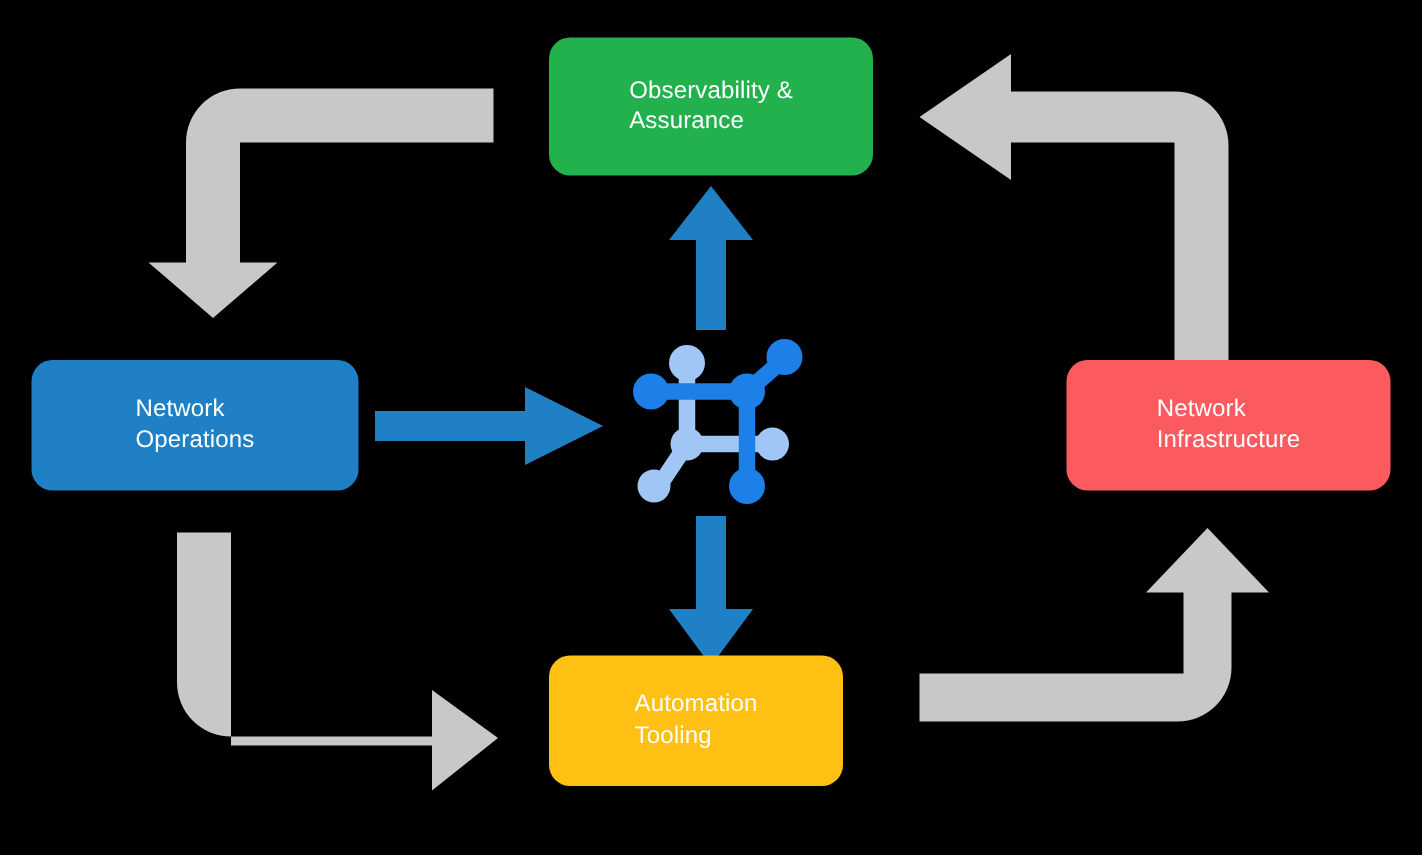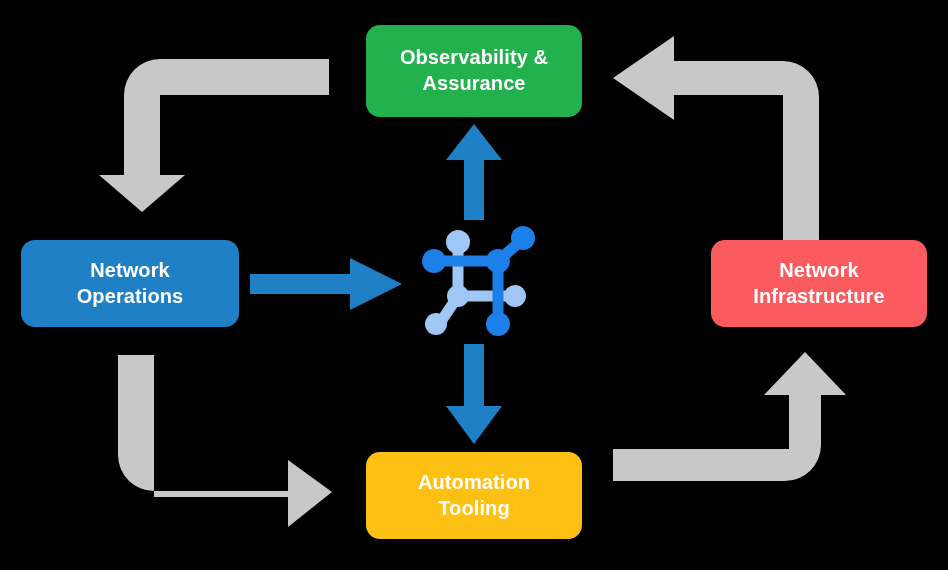--- a/index.html
+++ b/index.html
@@ -3,36 +3,36 @@
 <meta charset="utf-8">
 <style>
   html,body{margin:0;padding:0;background:#000;}
   body{width:948px;height:570px;overflow:hidden;
        font-family:"Liberation Sans","DejaVu Sans",sans-serif;}
   #stage{position:relative;width:948px;height:570px;background:#000;}
 
   .node-box{
     position:absolute;
     display:flex;align-items:center;justify-content:center;
-    text-align:center;
+    text-align:left;
     border-radius:14px;
     color:#ffffff;
-    font-size:20px;
+    font-size:16px;
     line-height:1.28;
-    font-weight:700;
+    font-weight:400;
     letter-spacing:.1px;
     box-sizing:border-box;
     padding:6px 10px;
     white-space:pre-line;
   }
 
   .box-observability{ left:366px; top:25px;   width:216px; height:92px; background:#22b14c; }
   .box-operations{    left:21px;  top:240px;  width:218px; height:87px; background:#1f80c6; }
   .box-infrastructure{left:711px; top:240px;  width:216px; height:87px; background:#fb5a5f; }
-  .box-automation{    left:366px; top:452px;  width:216px; height:87px; background:#ffc014; }
+  .box-automation{    left:366px; top:437px;  width:196px; height:87px; background:#ffc014; }
 
   .arrow-svg{position:absolute;overflow:visible;pointer-events:none;}
 
   .center-icon{position:absolute;left:420px;top:220px;width:122px;height:118px;}
 </style>
 </head>
 <body>
 
 <div id="stage">
 

